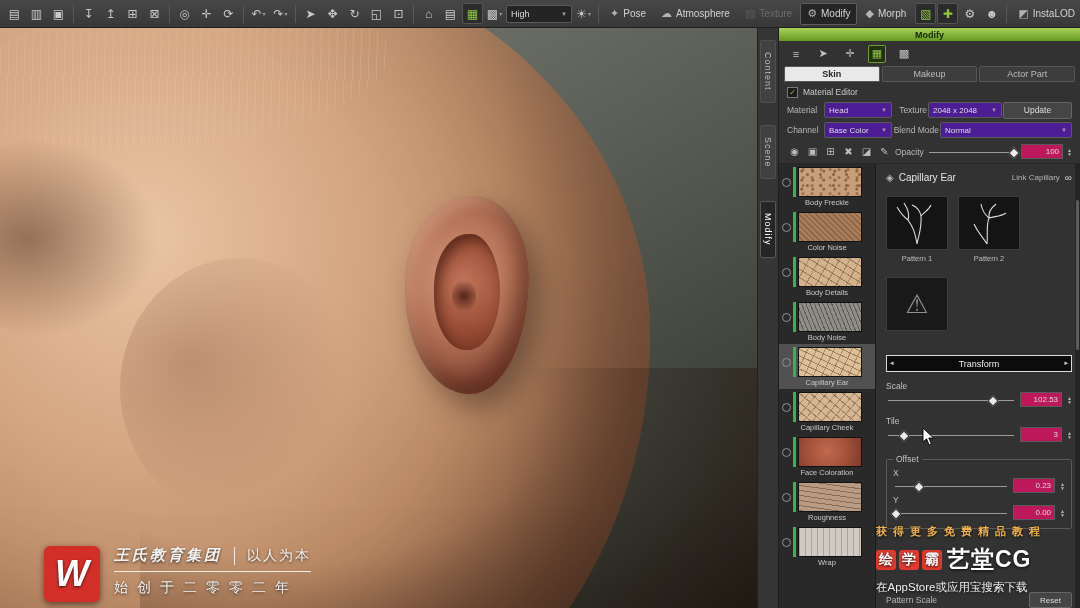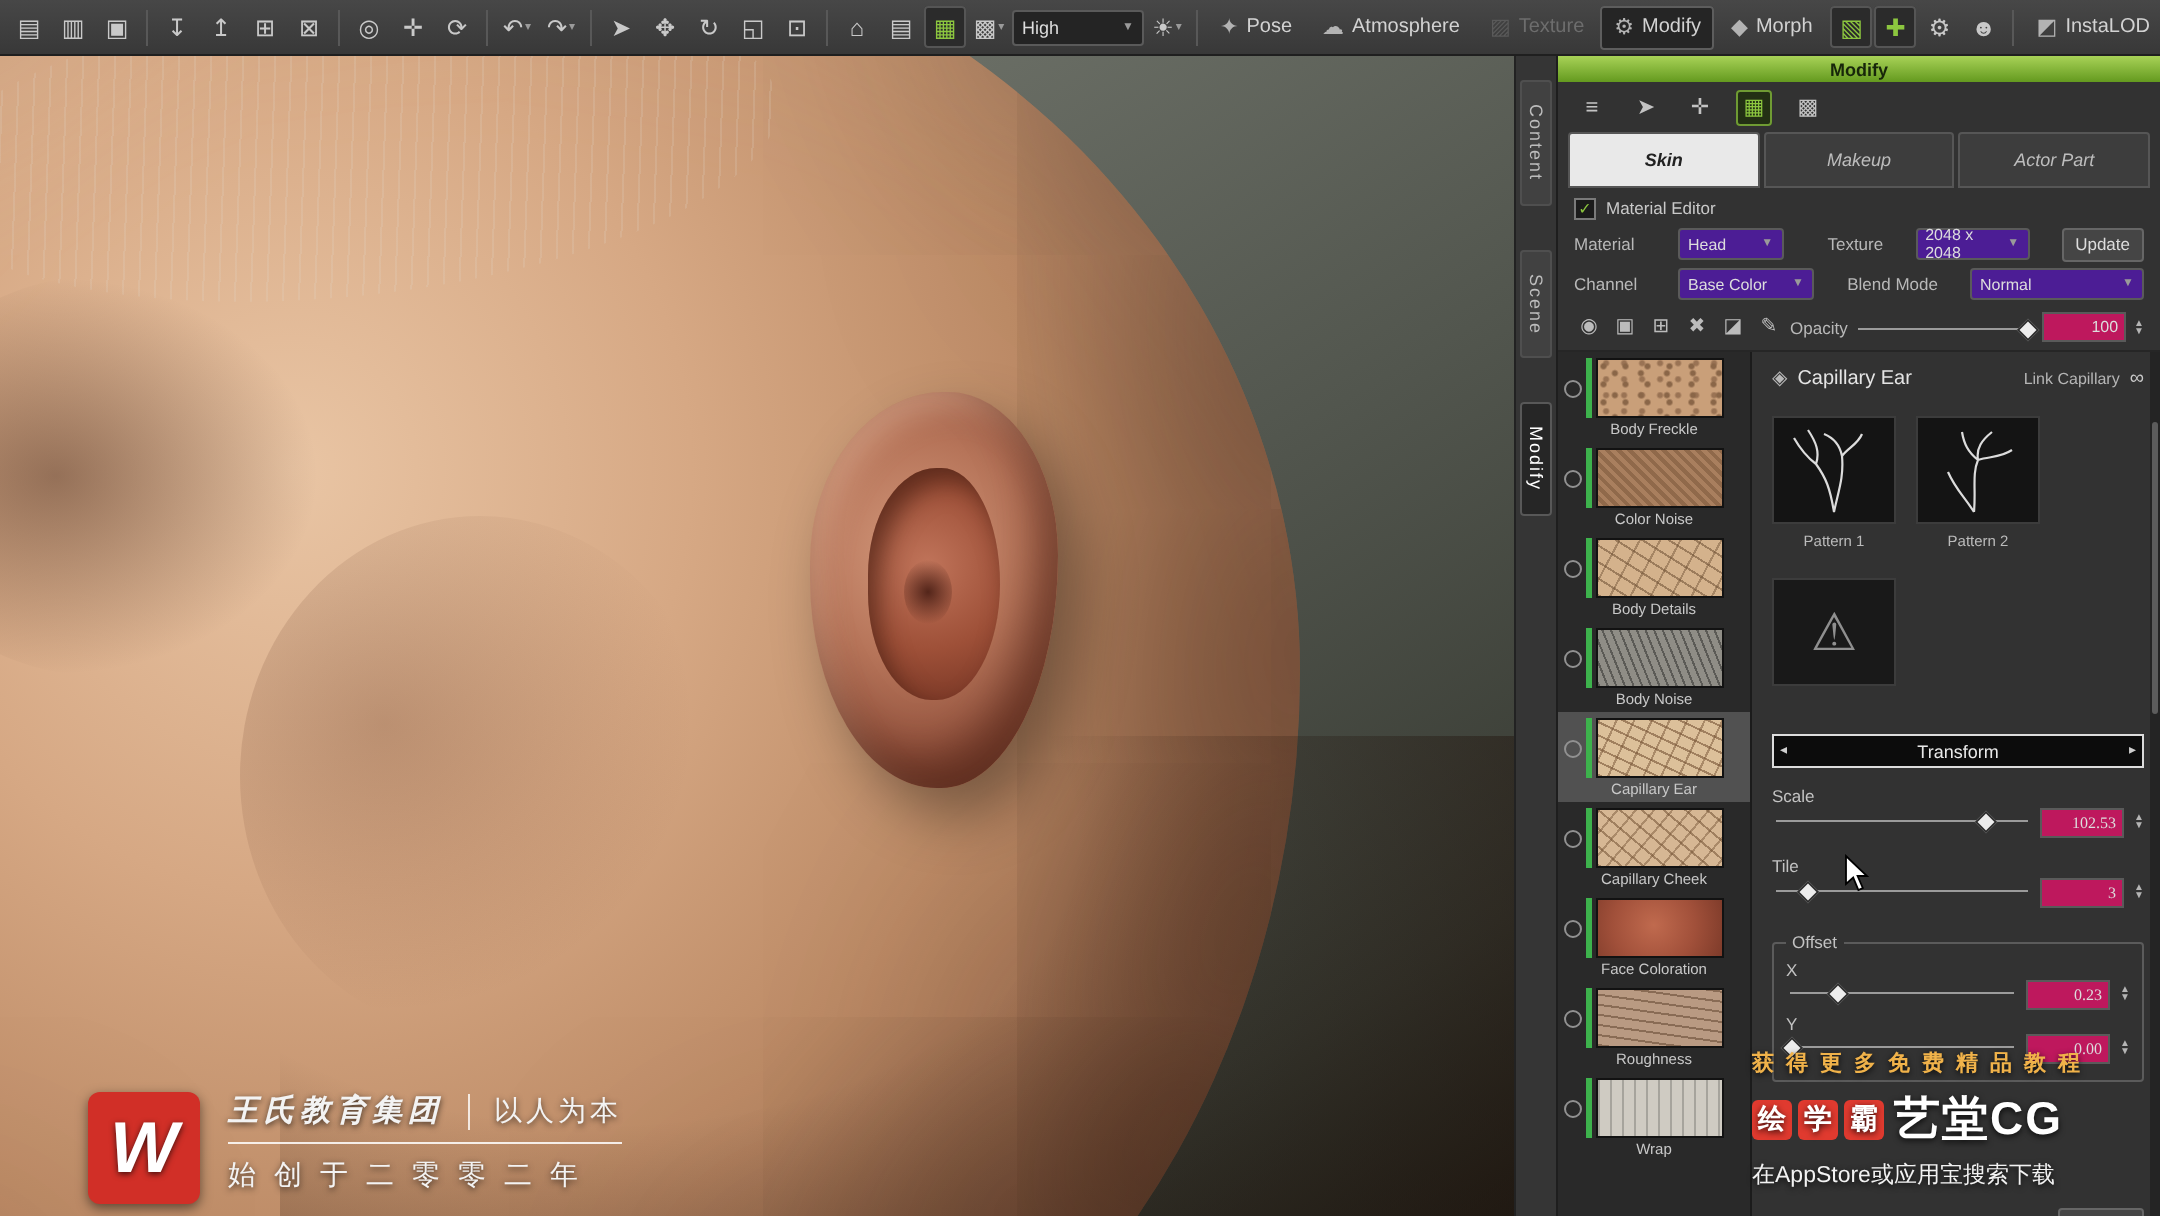--- a/index.html
+++ b/index.html
@@ -76,39 +76,39 @@
 
   
   .panel{position:absolute;left:779px;top:28px;width:301px;height:580px;background:#323232;
          box-sizing:border-box;display:flex;flex-direction:column;z-index:10;}
   .p-header{height:13px;background:linear-gradient(#a8d257,#649a1f);color:#17260a;font-size:9px;
             font-weight:bold;display:flex;align-items:center;justify-content:center;flex:0 0 auto;}
   .p-icons{height:25px;display:flex;align-items:center;gap:9px;padding:0 8px;flex:0 0 auto;}
   .pico{width:18px;height:18px;display:flex;align-items:center;justify-content:center;color:#c3c3c3;
         font-size:11px;border-radius:2px;}
   .pico.sel{background:#233014;color:#8cc63f;box-shadow:inset 0 0 0 1px #6f9b33;}
-  .p-tabs{display:flex;gap:2px;padding:0 5px;height:28px;flex:0 0 auto;font-style:italic;}
+  .p-tabs{display:flex;gap:2px;padding:0 5px;height:16px;flex:0 0 auto;}
   .ptab{flex:1;display:flex;align-items:center;justify-content:center;font-size:9px;color:#bdbdbd;
         background:#3d3d3d;border:1px solid #565656;border-radius:2px 2px 0 0;}
   .ptab.sel{background:#e9e9e9;color:#222;font-weight:bold;}
   .p-check{height:16px;display:flex;align-items:center;gap:5px;padding:2px 8px 0;flex:0 0 auto;}
   .cb{width:9px;height:9px;background:#1b1b1b;border:1px solid #7a7a7a;color:#8cc63f;font-size:8px;
       line-height:9px;text-align:center;}
   .clabel{font-size:8.5px;color:#c9c9c9;}
-  .p-row{height:20px;display:flex;align-items:center;gap:16px;padding:0 8px;flex:0 0 auto;}
+  .p-row{height:20px;display:flex;align-items:center;gap:1px;padding:0 8px;flex:0 0 auto;}
   .flabel{font-size:8.5px;color:#b8b8b8;flex:0 0 auto;}
   .dd{display:flex;align-items:center;justify-content:space-between;height:14px;background:#4c1d95;
       border:1px solid #5a5a5a;color:#ddd;font-size:8px;padding:0 4px;border-radius:2px;}
   .btn{height:15px;background:#454545;border:1px solid #666;color:#ddd;font-size:8.5px;display:flex;
        align-items:center;justify-content:center;border-radius:2px;padding:0 6px;}
   .p-opacity{height:23px;display:flex;align-items:center;gap:3px;padding:0 8px;flex:0 0 auto;
              border-bottom:1px solid #262626;}
   .lico{width:15px;height:15px;display:flex;align-items:center;justify-content:center;color:#bcbcbc;
         font-size:10px;}
-  .srow{display:flex;align-items:flex-start;gap:4px;font-family:Liberation Serif, serif;}
+  .srow{display:flex;align-items:center;gap:4px;}
   .slider{position:relative;flex:1;height:12px;}
   .slider .track{position:absolute;left:2px;right:2px;top:6px;height:1px;background:#9b9b9b;}
   .slider .handle{position:absolute;top:3px;width:6px;height:6px;background:#ececec;border:1px solid #2d2d2d;
                   transform:rotate(45deg);margin-left:-4px;}
   .vbox{width:34px;height:13px;background:#be185d;border:1px solid #5a5a5a;color:#ddd;font-size:8px;
         line-height:13px;text-align:right;padding:0 3px;flex:0 0 auto;}
   .spin{display:flex;flex-direction:column;justify-content:center;height:15px;margin-left:1px;flex:0 0 auto;}
   .spin span{font-size:5px;color:#b5b5b5;line-height:4px;}
 
   .p-body{flex:1;display:flex;overflow:hidden;}

